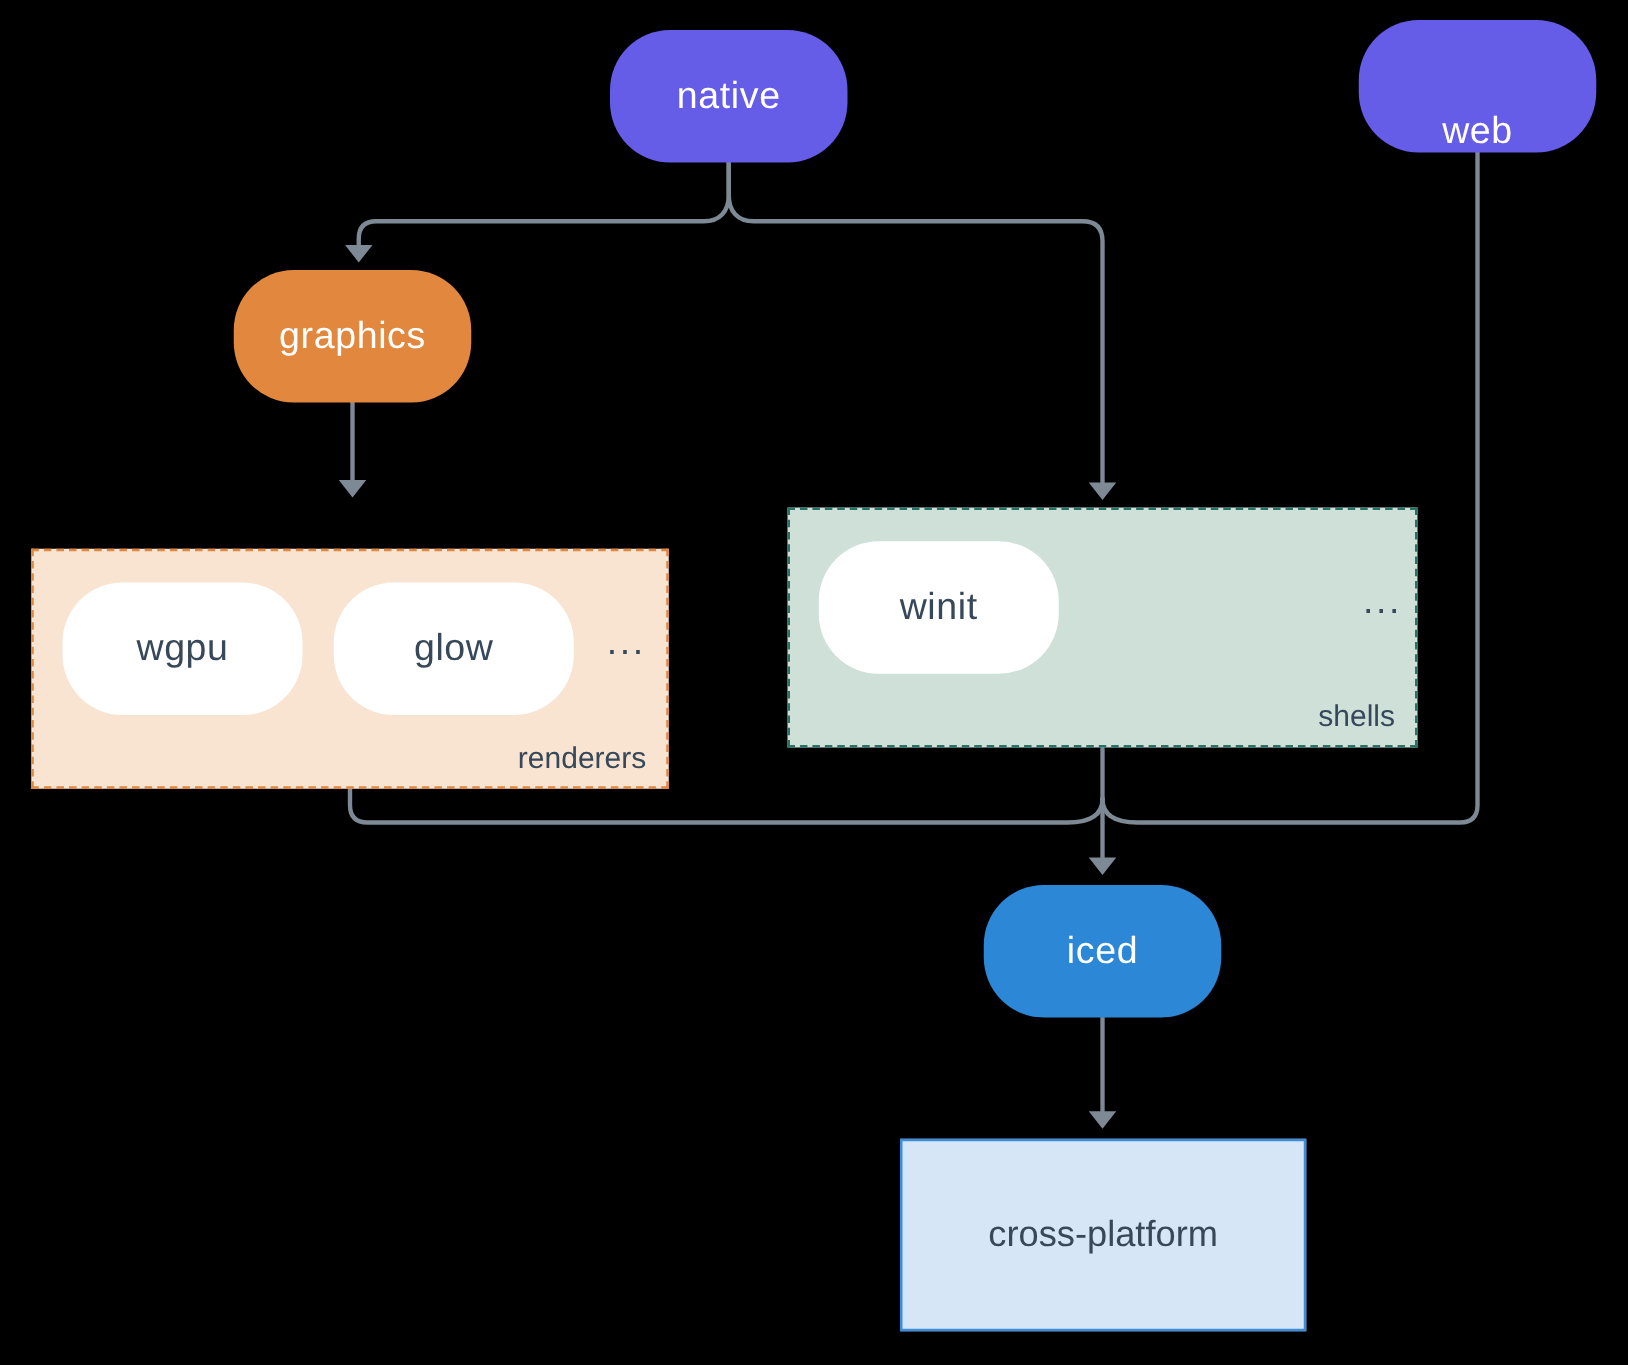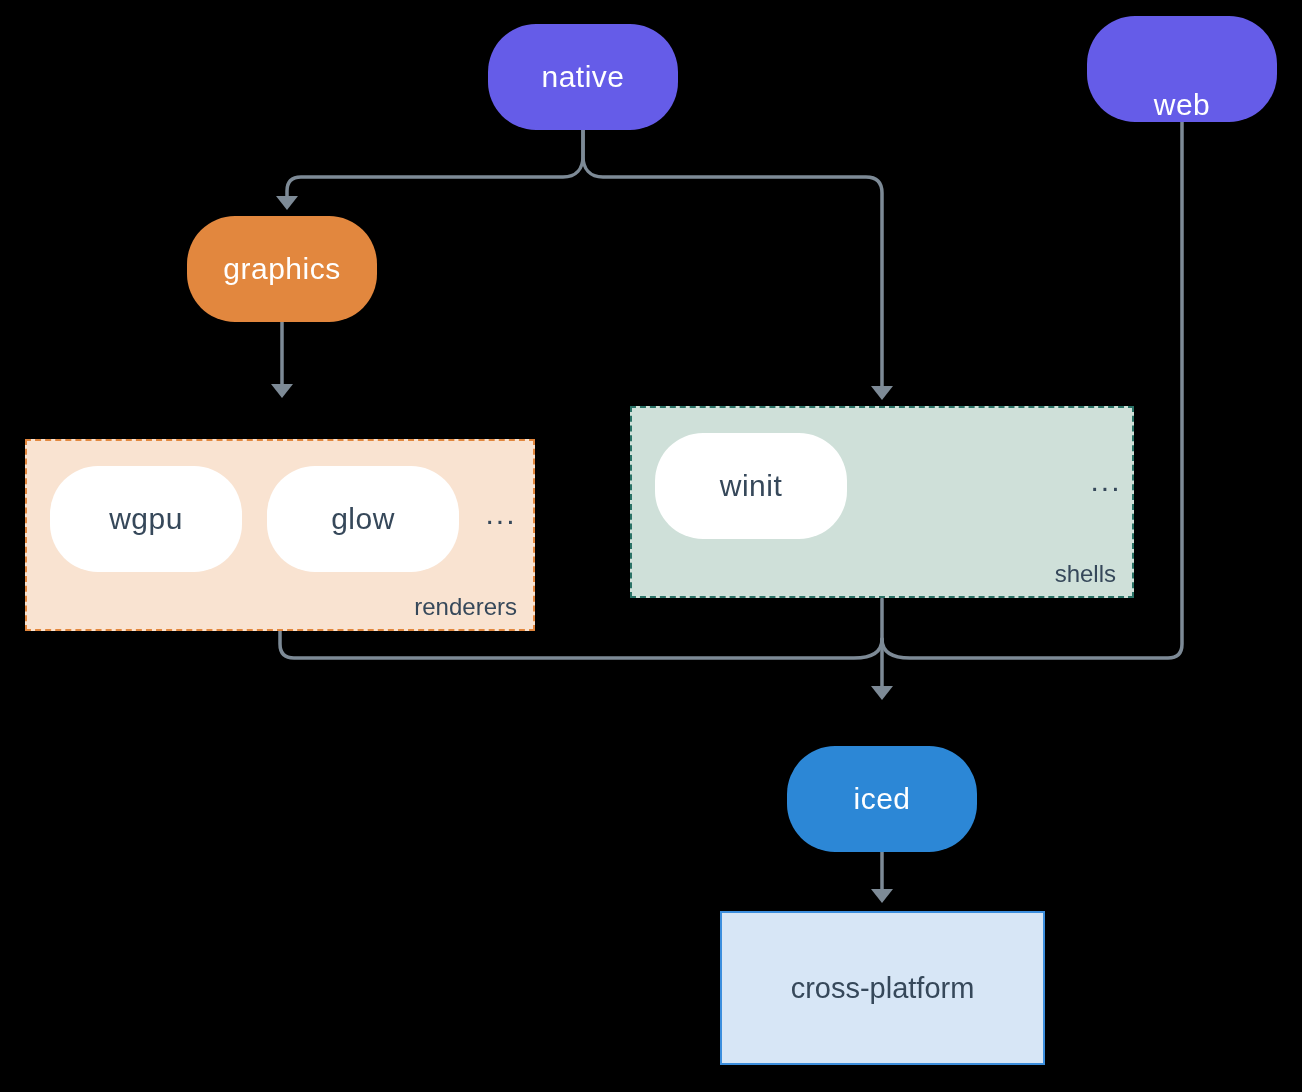--- a/index.html
+++ b/index.html
@@ -30,21 +30,21 @@
     height: 106px;
     border-radius: 48px;
     display: flex;
     align-items: center;
     justify-content: center;
     font-size: 30px;
     letter-spacing: 0.5px;
   }
   .pill.purple { background: #655CE8; color: #ffffff; }
   .pill.orange { background: #E2873E; color: #ffffff; }
-  .pill.blue   { background: #2C87D6; color: #ffffff; margin-top: 38px; }
+  .pill.blue   { background: #2C87D6; color: #ffffff; }
   .pill.white  { background: #ffffff; color: #36485A; position: absolute; width: 192px; }
 
   .group {
     width: 510px;
     height: 192px;
   }
   .group.renderers {
     left: 25px; top: 406px;
     background: #F9E3D1;
     border: 2px dashed #E2873E;

